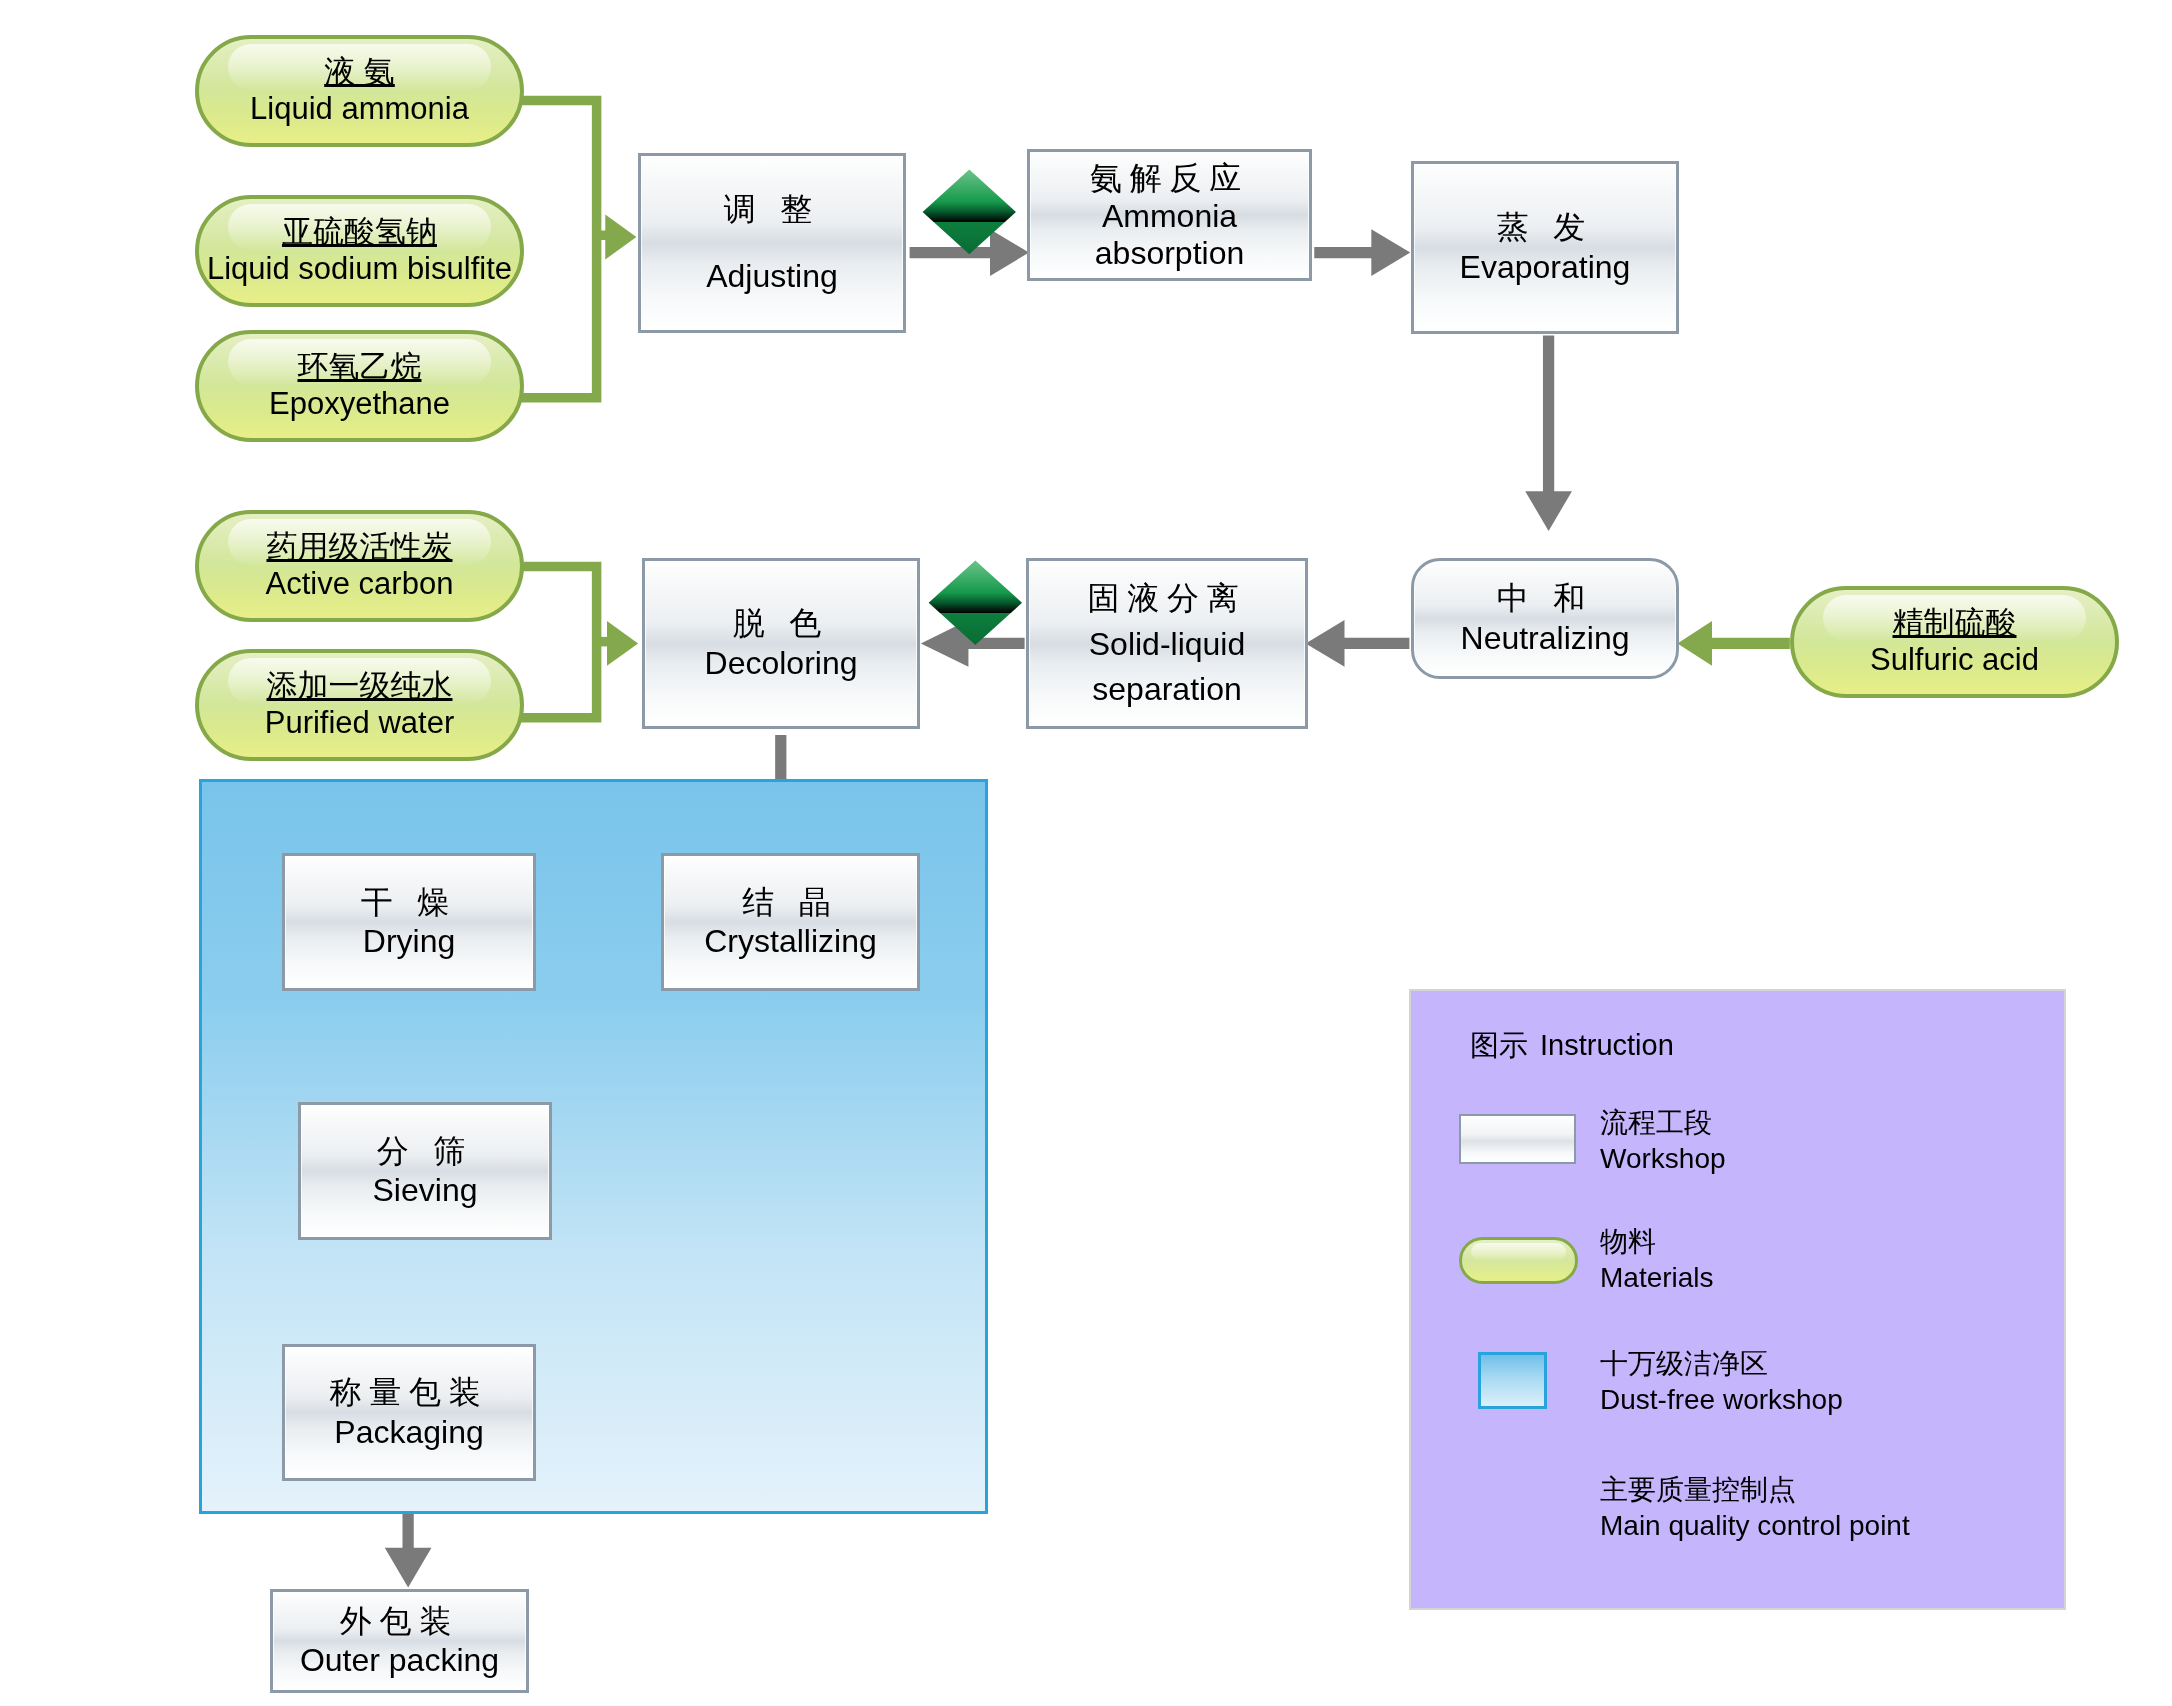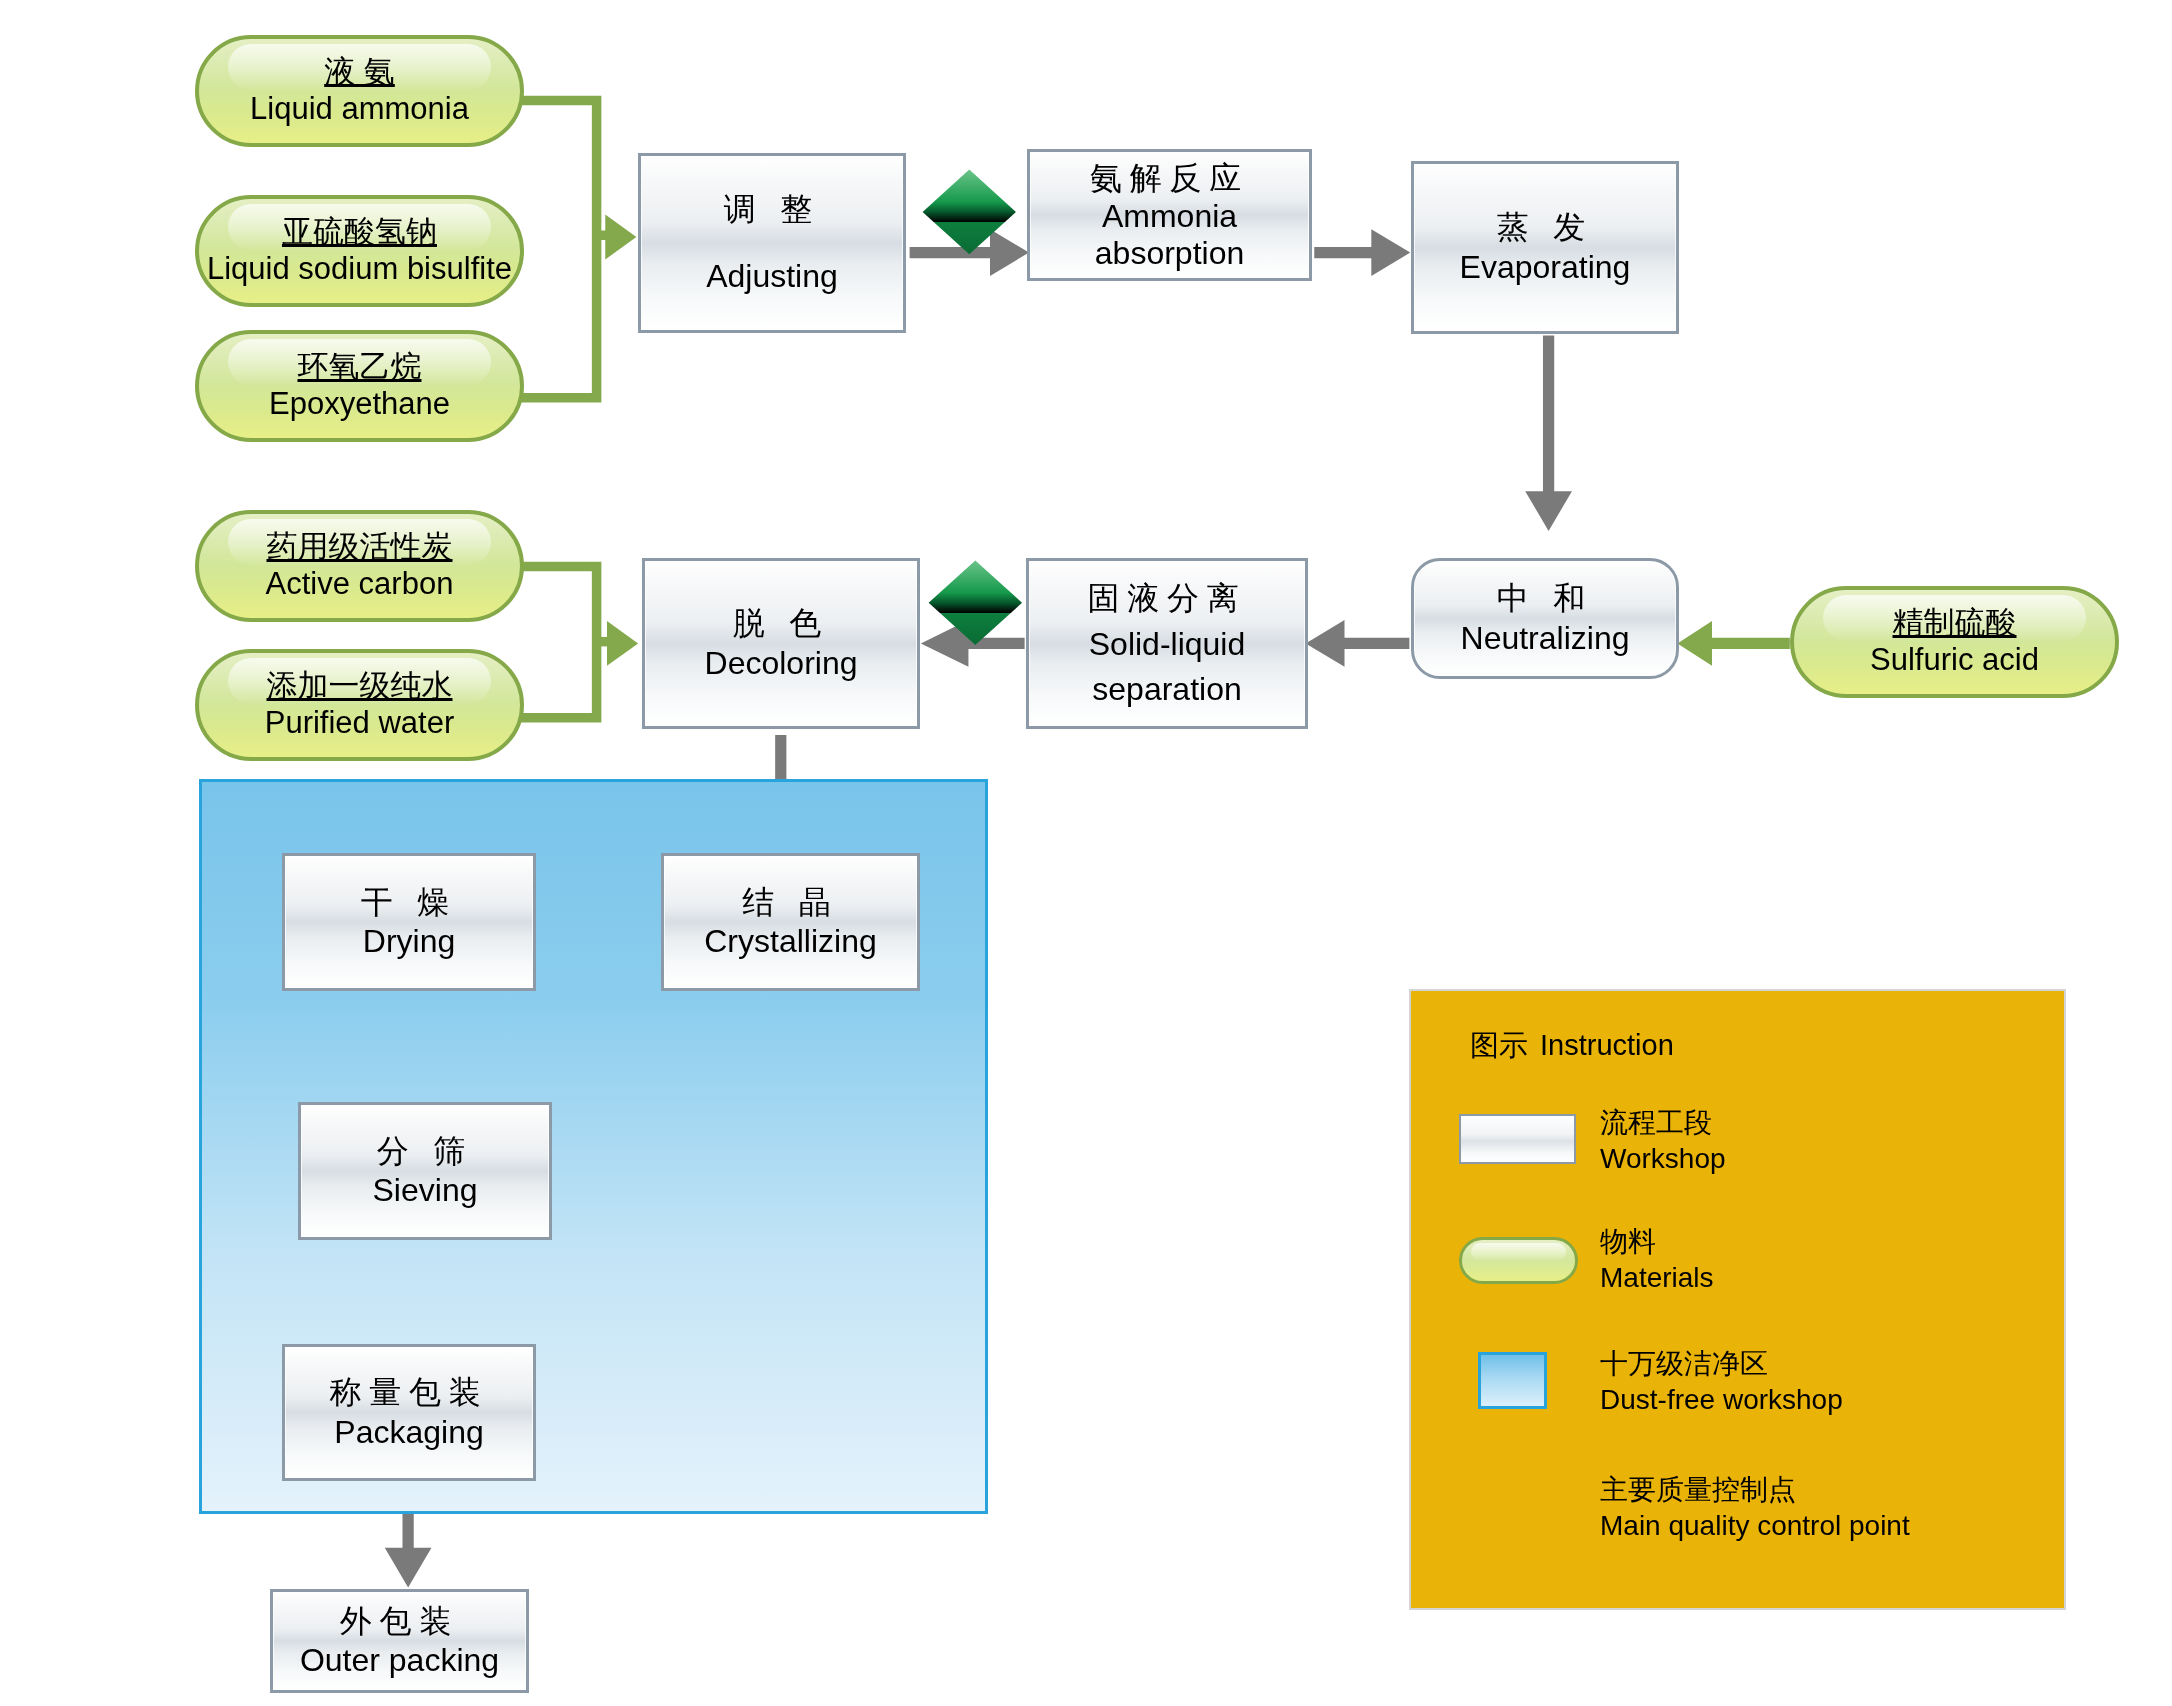--- a/index.html
+++ b/index.html
@@ -99,21 +99,21 @@
     box-sizing: border-box;
     border: 3.5px solid #29a3db;
     background: linear-gradient(to bottom, #79c4ea 0%, #8bcdee 30%, #c3e4f6 65%, #e4f2fb 100%);
   }
 
   
   #legend {
     position: absolute;
     box-sizing: border-box;
     border: 2.6px solid #d4d4d4;
-    background: #eab308;
+    background: #c4b5fd;
     padding-left: 28px;
   }
   #legend .title {
     position: absolute;
     left: 59px;
     top: 35px;
     font-size: 29px;
     color: #000;
     white-space: nowrap;
   }

